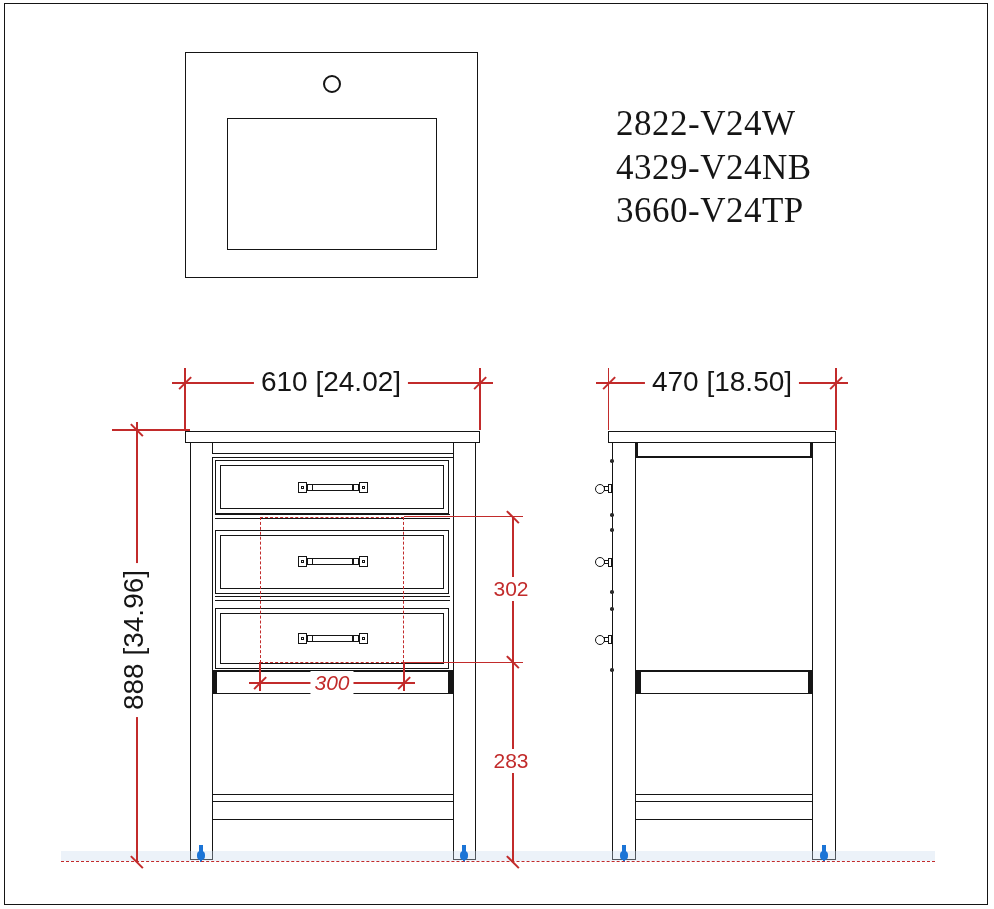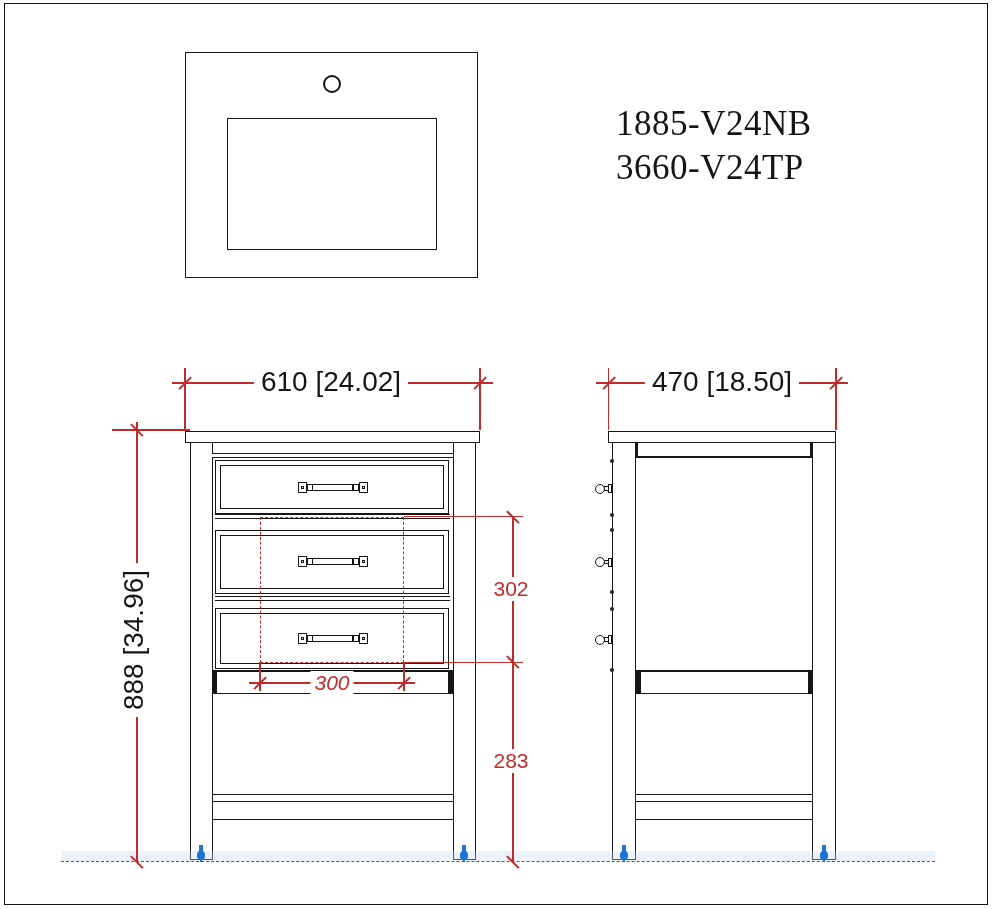--- a/index.html
+++ b/index.html
@@ -56,21 +56,22 @@
 
   <div class="k" style="left:4px;top:3px;width:984px;height:902px;border-width:1.5px;"></div>
 
   <div>
     <div class="k" style="left:185px;top:52px;width:293px;height:226px;"></div>
     <div class="k" style="left:227px;top:118px;width:210px;height:132px;"></div>
     <div class="k" style="left:323px;top:75px;width:18px;height:18px;border-radius:50%;border-width:2px;"></div>
   </div>
 
   <div class="models">
-    <div>1885-V24NB</div>
+    <div>2822-V24W</div>
+    <div>4329-V24NB</div>
     <div>3660-V24TP</div>
   </div>
 
   <div>
     <div class="k" style="left:185px;top:431px;width:295px;height:11.5px;"></div>
     <div class="k" style="left:190px;top:442.5px;width:22.5px;height:417.5px;border-top:none;"></div>
     <div class="k" style="left:452.5px;top:442.5px;width:23px;height:417.5px;border-top:none;"></div>
 
     <div class="rail" style="left:212px;top:452.5px;width:241px;"></div>
     <div class="rail" style="left:215px;top:514px;width:234.5px;"></div>

